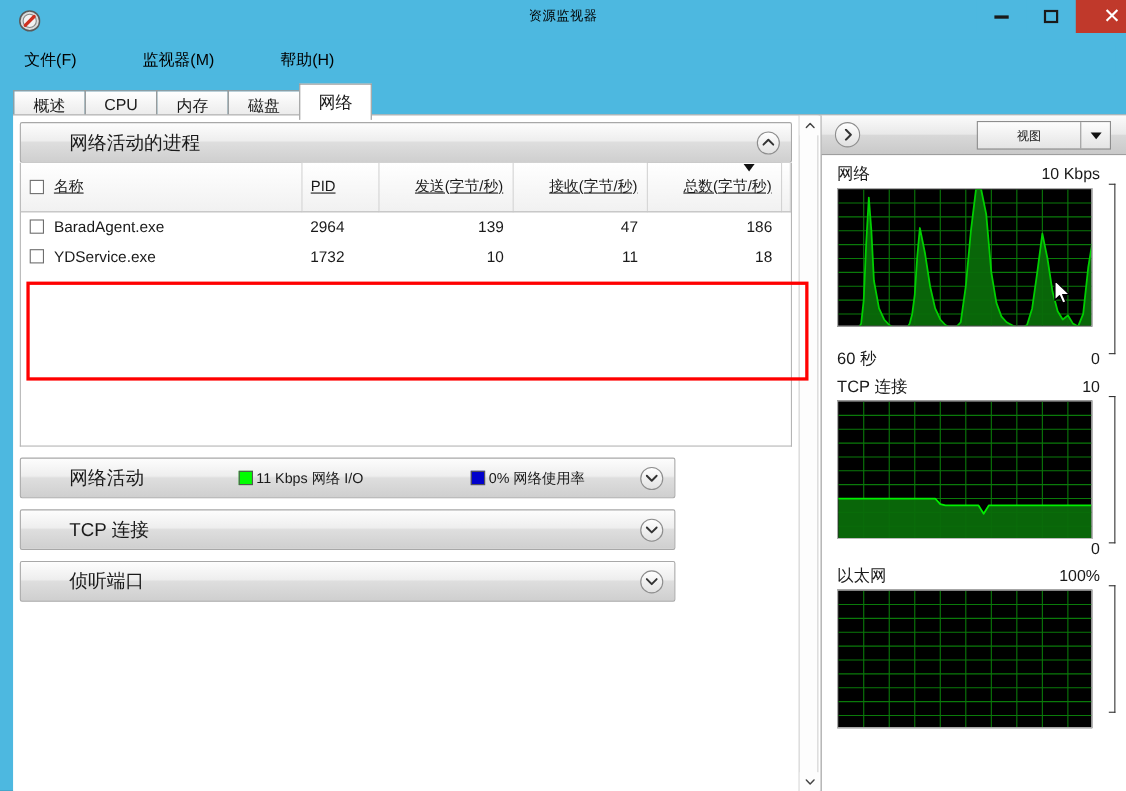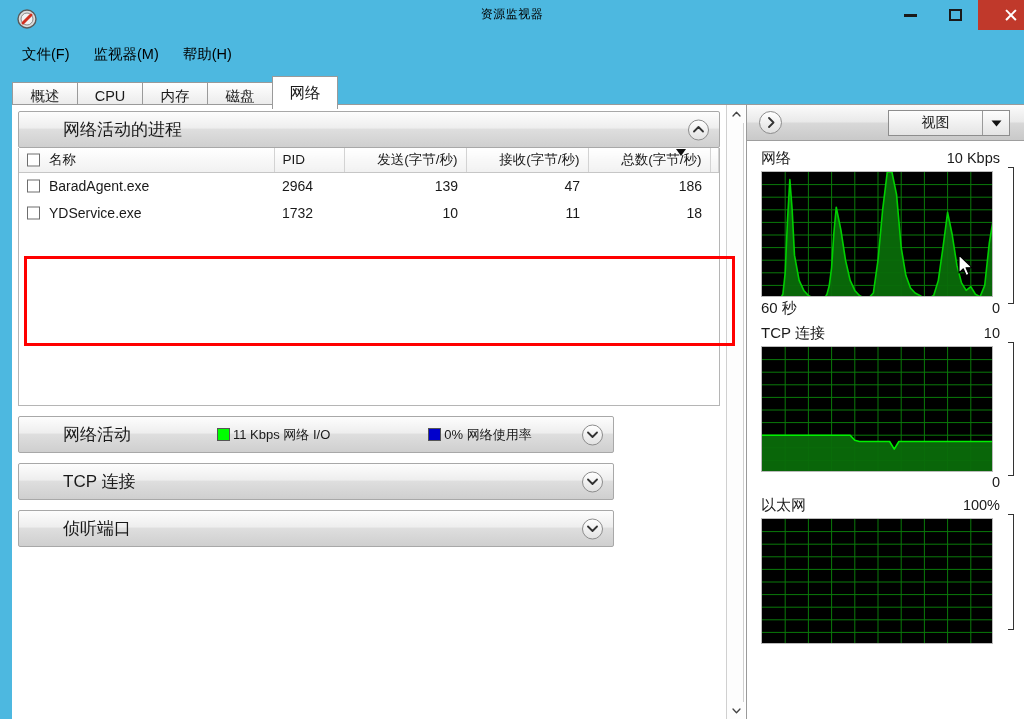--- a/index.html
+++ b/index.html
@@ -50,21 +50,21 @@
   .glyph-close {
     color: #fff; font-size: 19px; line-height: 19px;
     font-family: "DejaVu Sans", sans-serif;
     position: relative; left: 10px;
   }
 
   
   .menubar {
     position: absolute; left: 10px; top: 40px; width: 1004px; height: 28px;
     background: #4db8e0;
-    display: flex; align-items: center;
+    display: flex; align-items: center; gap: 36px;
   }
   .menuitem {
     font-size: 14.5px; color: #000; padding: 2px 12px 2px 12px;
     cursor: default; white-space: nowrap;
   }
 
   
   .tabstrip {
     position: absolute; left: 12px; top: 76px; height: 33px;
     display: flex; align-items: flex-end;
@@ -154,29 +154,30 @@
     width: 711px; height: 90px;
     border: 3px solid #ff0000;
     pointer-events: none;
     z-index: 30;
   }
   table.proc {
     width: 100%; border-collapse: collapse;
     table-layout: fixed;
   }
   table.proc th {
-    height: 24px;
+    height: 44px;
     background: linear-gradient(#ffffff, #f1f1f1);
     border-right: 1px solid #d3d3d3;
     border-bottom: 1px solid #c6c6c6;
     font-size: 13.5px; font-weight: normal; color: #1a1a1a;
     padding: 0 8px;
     text-align: right;
     white-space: nowrap;
     cursor: pointer;
+    text-decoration: underline;
   }
   table.proc th.name { text-align: left; padding-left: 30px; position: relative; }
   table.proc th.pid { text-align: left; }
   table.proc td {
     height: 27px;
     font-size: 14px; color: #1a1a1a;
     padding: 0 8px;
     text-align: right;
     white-space: nowrap;
     border: none;
@@ -245,21 +246,21 @@
   }
   .view-btn {
     position: absolute; right: 14px; top: 5px;
     width: 122px; height: 26px;
     background: linear-gradient(#fdfdfd, #e4e4e4);
     border: 1px solid #8d8d8d;
     display: flex; align-items: center;
     cursor: pointer;
   }
   .view-label {
-    flex: 1; text-align: center; font-size: 14px; color: #1a1a1a;
+    flex: 1; text-align: center; font-size: 11px; color: #1a1a1a;
   }
   .view-sep { width: 1px; height: 100%; background: #9a9a9a; }
   .view-arrow {
     width: 26px; display: flex; align-items: center; justify-content: center;
   }
 
   .graphs { position: relative; padding: 8px 10px 0 14px; }
   .graph-block { margin-bottom: 6px; position: relative; }
   .graph-labels {
     display: flex; justify-content: space-between; align-items: baseline;
@@ -498,21 +499,21 @@
                 <line x1="0" y1="88.2" x2="232" y2="88.2" stroke="#0a7a0a" stroke-width="1"></line>
                 <line x1="0" y1="100.8" x2="232" y2="100.8" stroke="#0a7a0a" stroke-width="1"></line>
                 <line x1="0" y1="113.4" x2="232" y2="113.4" stroke="#0a7a0a" stroke-width="1"></line>
                 <path d="M0.00 126.00 L4.64 126.00 L9.28 126.00 L13.92 126.00 L18.56 126.00 L20.88 122.22 L23.20 100.80 L25.52 47.88 L27.84 7.56 L30.16 37.80 L32.48 83.16 L37.12 108.36 L41.76 118.44 L46.40 123.48 L51.04 126.00 L55.68 126.00 L60.32 126.00 L62.64 126.00 L64.96 122.22 L67.28 113.40 L69.60 95.76 L71.92 60.48 L74.24 35.28 L78.88 57.96 L83.52 88.20 L88.16 108.36 L92.80 118.44 L97.44 123.48 L102.08 126.00 L106.72 126.00 L111.36 120.96 L116.00 88.20 L120.64 37.80 L125.28 0.00 L129.92 0.00 L134.56 22.68 L139.20 75.60 L143.84 103.32 L148.48 115.92 L153.12 120.96 L157.76 123.48 L162.40 126.00 L167.04 126.00 L171.68 123.48 L176.32 108.36 L180.96 75.60 L185.60 40.32 L190.24 63.00 L194.88 93.24 L199.52 110.88 L204.16 118.44 L208.80 114.66 L213.44 122.22 L218.08 124.74 L222.72 113.40 L227.36 70.56 L232.00 42.84 L232 126 L0 126 Z" fill="#0a6b0a" opacity="0.95"></path>
                 <path d="M0.00 126.00 L4.64 126.00 L9.28 126.00 L13.92 126.00 L18.56 126.00 L20.88 122.22 L23.20 100.80 L25.52 47.88 L27.84 7.56 L30.16 37.80 L32.48 83.16 L37.12 108.36 L41.76 118.44 L46.40 123.48 L51.04 126.00 L55.68 126.00 L60.32 126.00 L62.64 126.00 L64.96 122.22 L67.28 113.40 L69.60 95.76 L71.92 60.48 L74.24 35.28 L78.88 57.96 L83.52 88.20 L88.16 108.36 L92.80 118.44 L97.44 123.48 L102.08 126.00 L106.72 126.00 L111.36 120.96 L116.00 88.20 L120.64 37.80 L125.28 0.00 L129.92 0.00 L134.56 22.68 L139.20 75.60 L143.84 103.32 L148.48 115.92 L153.12 120.96 L157.76 123.48 L162.40 126.00 L167.04 126.00 L171.68 123.48 L176.32 108.36 L180.96 75.60 L185.60 40.32 L190.24 63.00 L194.88 93.24 L199.52 110.88 L204.16 118.44 L208.80 114.66 L213.44 122.22 L218.08 124.74 L222.72 113.40 L227.36 70.56 L232.00 42.84" fill="none" stroke="#00d000" stroke-width="1.6" stroke-linejoin="round" stroke-linecap="round"></path>
               </svg>
             <svg class="cursor-arrow" style="left:196px; top:82px" width="16" height="24" viewBox="0 0 16 24">
               <path d="M1 1 L1 19 L5.2 14.8 L8.2 21.6 L11 20.3 L8.1 13.8 L14 13.6 Z" fill="#fff" stroke="#000" stroke-width="1.2" stroke-linejoin="round"></path>
             </svg>
           </div>
-          <div class="graph-labels" style="margin-top:2px">
+          <div class="graph-labels" style="margin-top:20px">
             <span class="lbl-l">60 秒</span>
             <span class="lbl-r">0</span>
           </div>
           <div class="bracket"></div>
         </div>
 
         <div class="graph-block">
           <div class="graph-labels">
             <span class="lbl-l">TCP 连接</span>
             <span class="lbl-r">10</span>

